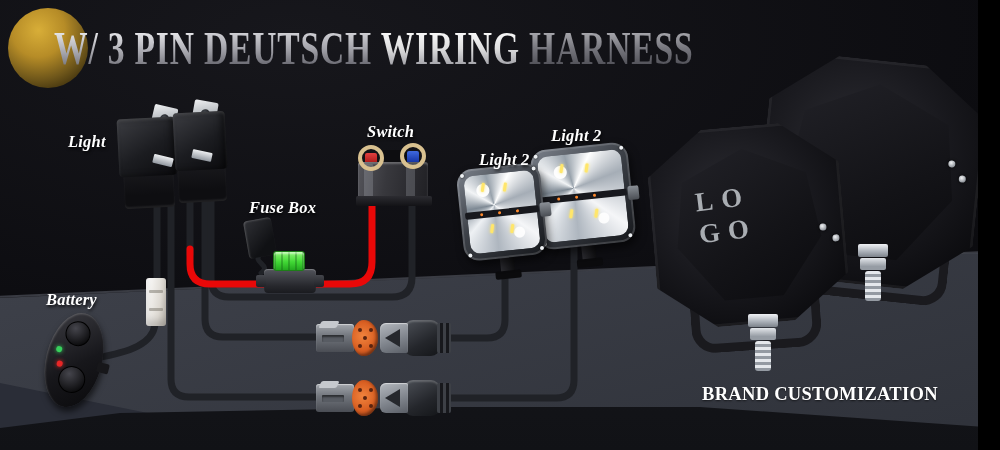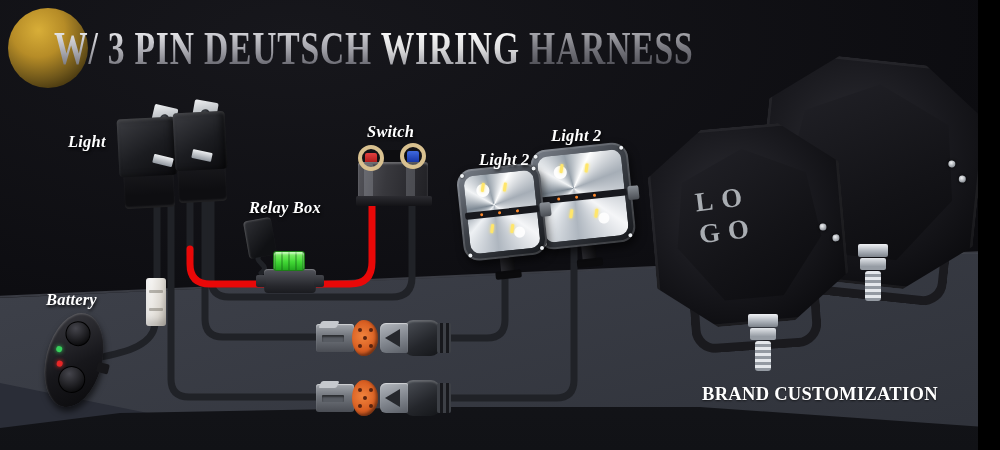--- a/index.html
+++ b/index.html
@@ -225,21 +225,21 @@
     <div class="sw-stub"></div>
   </div>
   <div class="lbl" style="left:46px; top:290px;">Battery</div>
 
   <div class="fuse-flap"></div>
   <div class="fuse-holder">
     <div class="fuse-nub" style="left:-8px;"></div>
     <div class="fuse-nub" style="left:50px;"></div>
   </div>
   <div class="fuse"></div>
-  <div class="lbl" style="left:249px; top:198px;">Relay Box</div>
+  <div class="lbl" style="left:249px; top:198px;">Fuse Box</div>
 
   <div class="battery">
     <div class="bat-cap"></div>
     <div class="bat-term" style="left:9px; top:9px; background:linear-gradient(#e34040,#a01212);"></div>
     <div class="bat-term" style="left:51px; top:7px; background:linear-gradient(#3f6ae0,#1230a0);"></div>
     <div class="bat-body">
       <div class="bat-strip" style="left:6px;"></div>
       <div class="bat-strip" style="left:48px;"></div>
     </div>
     <div class="bat-tray"></div>

